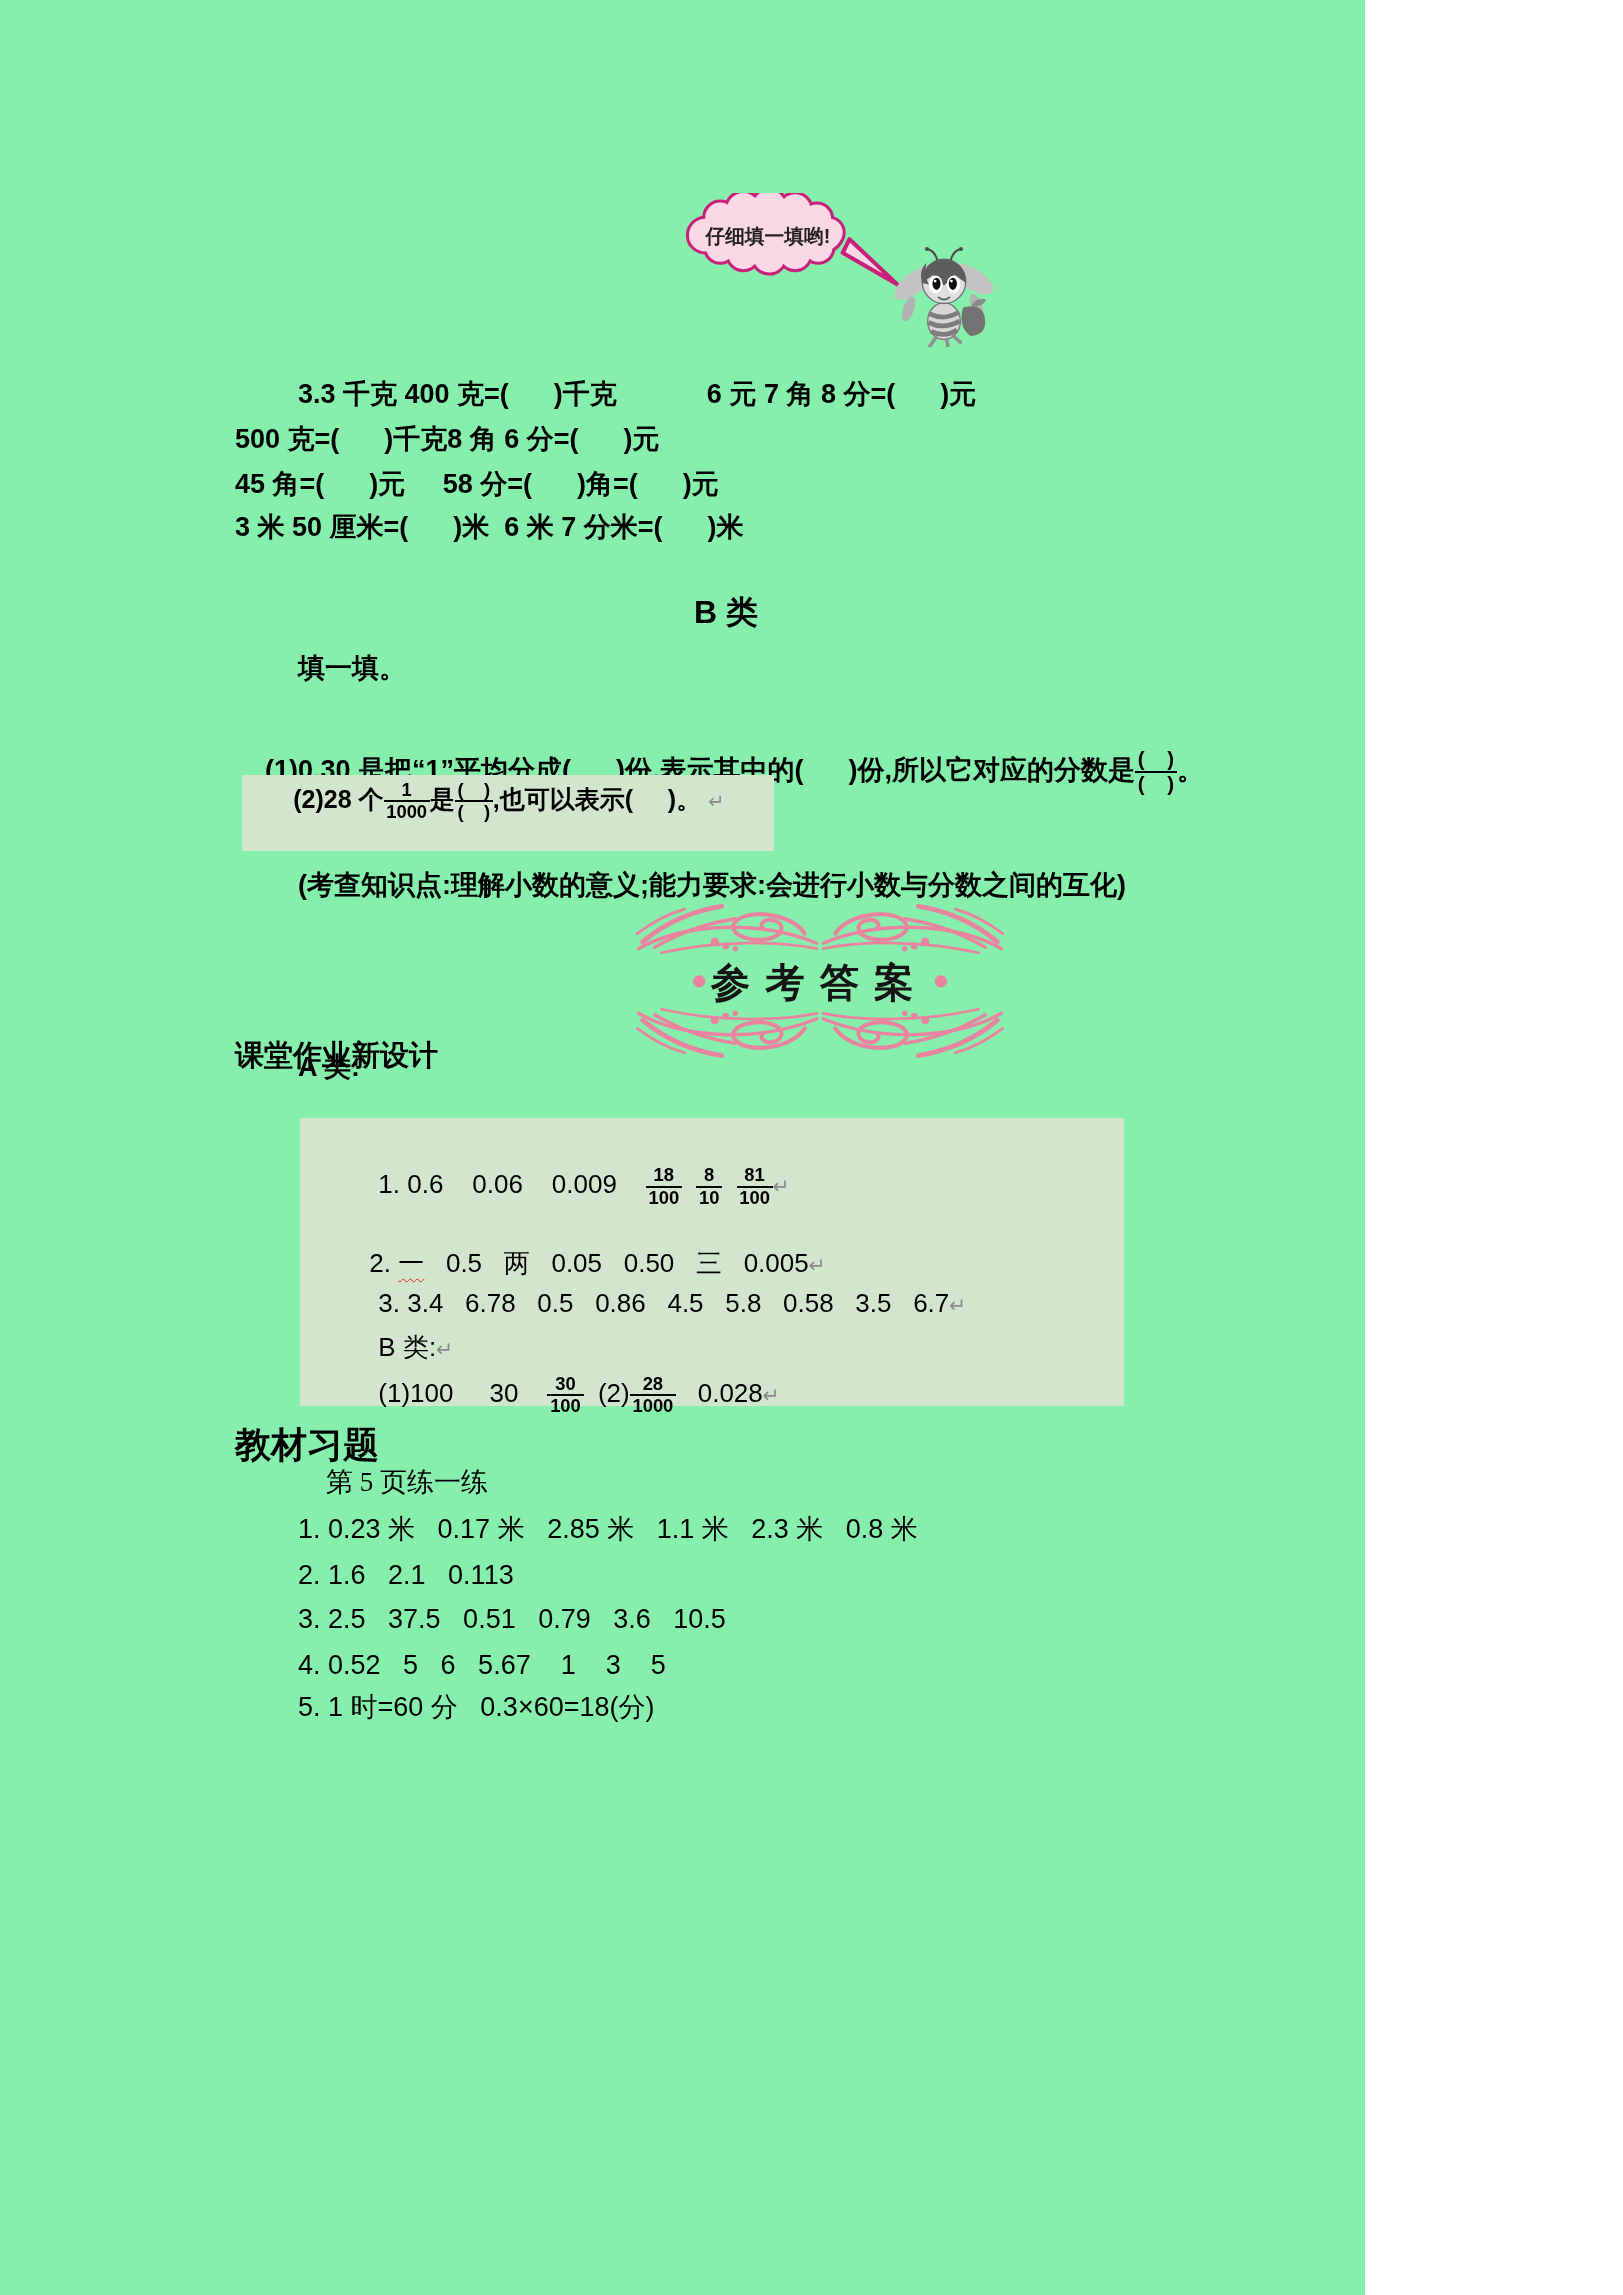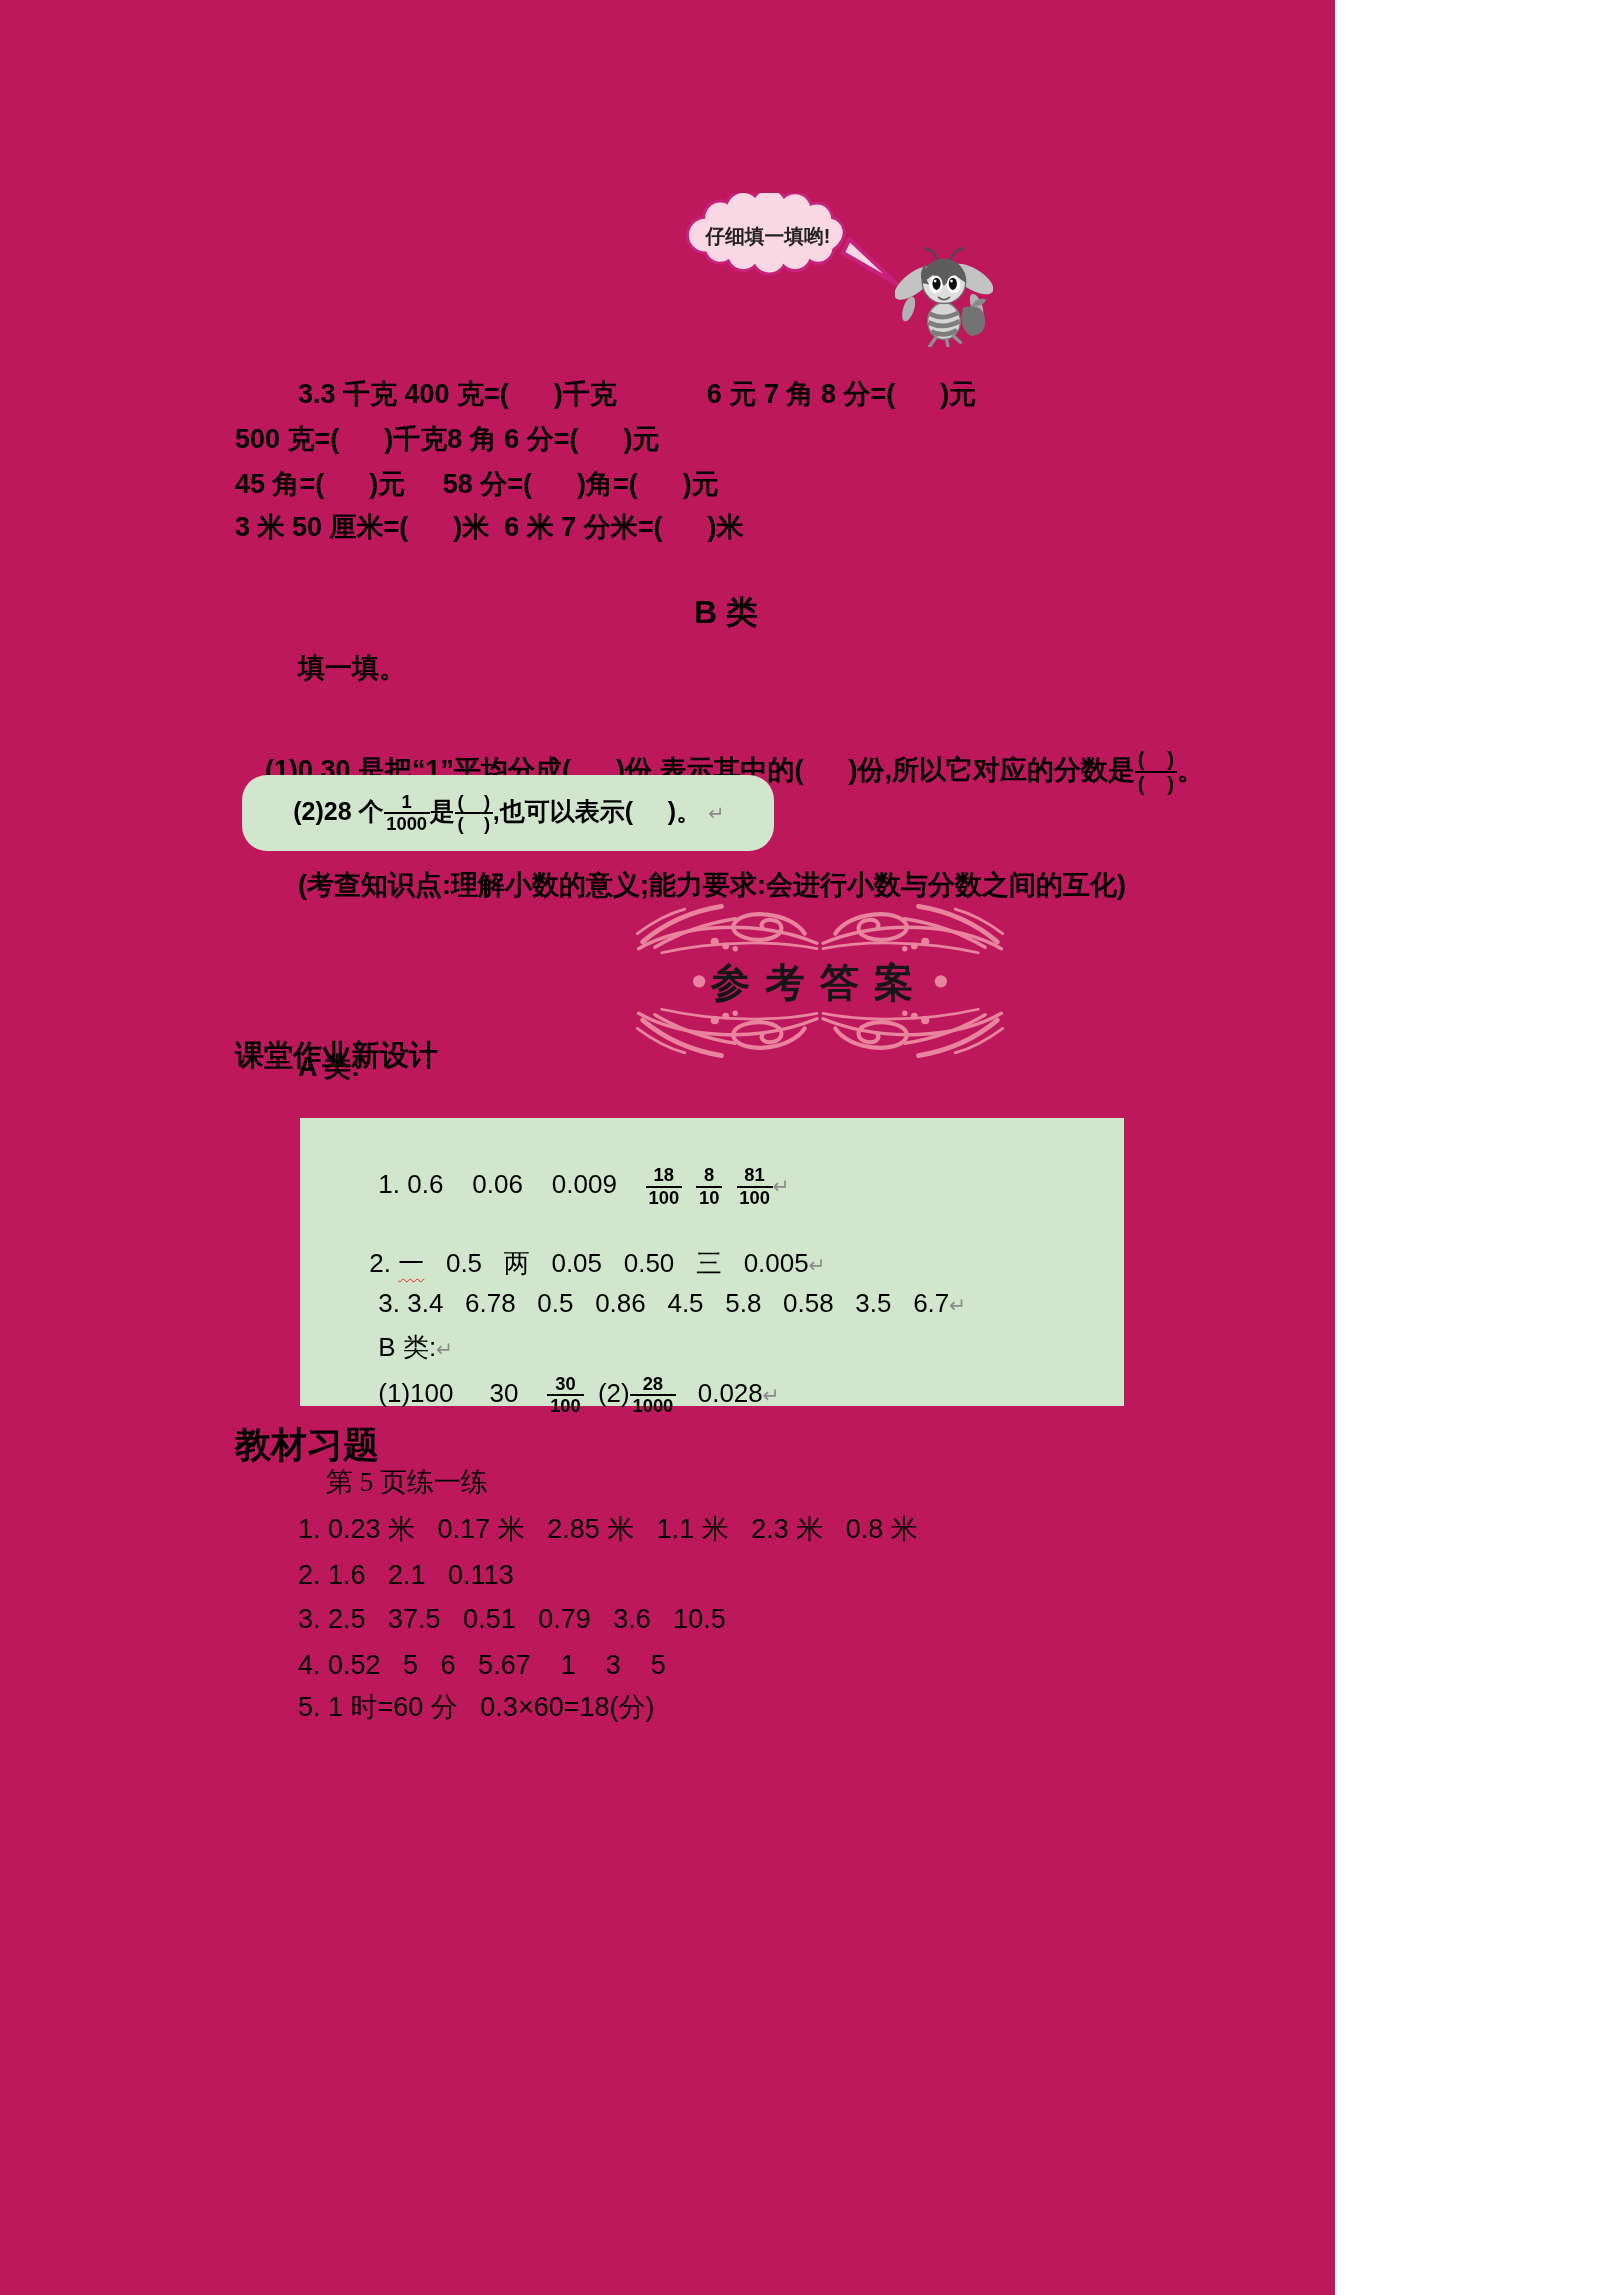--- a/index.html
+++ b/index.html
@@ -1,17 +1,17 @@
 <!DOCTYPE html>
 <html style="font-size:11px"><head>
 <meta charset="utf-8">
 <style>
   html,body{margin:0;padding:0;background:#fff;}
-  #page{position:relative;width:1335px;height:2295px;background:#be185d;overflow:hidden;
-        font-family:'Liberation Sans','DejaVu Sans',sans-serif;color:#000;}
+  #page{position:relative;width:1335px;height:2295px;background:#86efac;overflow:hidden;
+        font-family:'Liberation Sans','DejaVu Sans',sans-serif;color:#000;padding-left:30px;}
   .abs{position:absolute;}
   .line{white-space:pre;font-size:27px;line-height:1.15;}
   .q{font-weight:700;}
   .serif{font-family:'Liberation Serif','DejaVu Serif',serif;}
   .center{text-align:center;}
   .greenbox{background:#d2e5cd;}
   .frac{display:inline-block;vertical-align:middle;text-align:center;line-height:1.1;font-weight:700;}
   .frac .fnum{display:block;border-bottom:2px solid #000;padding:0 2.7px;}
   .frac .fden{display:block;padding:0 2.7px;}
   .frac-sm{font-size:18.4px;}
@@ -83,21 +83,21 @@
   <div class="abs line q" style="left:235px;top:469px;">45 角=(      )元     58 分=(      )角=(      )元</div>
   <div class="abs line q" style="left:235px;top:512px;">3 米 50 厘米=(      )米  6 米 7 分米=(      )米</div>
 
   <div class="abs line q center" style="left:235px;top:594px;width:982px;font-size:32px;">B 类</div>
   <div class="abs line q" style="left:298px;top:653px;">填一填。</div>
 
   <div class="abs line q" style="left:235px;top:717px;">
     <span>(1)0.30 是把“1”平均分成(      )份,表示其中的(      )份,所以它对应的分数是</span><span class="frac frac-md"><span class="fnum">(    )</span><span class="fden">(    )</span></span><span>。</span>
   </div>
 
-  <div class="abs greenbox" style="left:242px;top:775px;width:532px;height:76px;display:flex;align-items:center;padding-left:9.5px;box-sizing:border-box;border-radius:25px;">
+  <div class="abs greenbox" style="left:242px;top:775px;width:532px;height:76px;display:flex;align-items:flex-end;padding-left:9.5px;box-sizing:border-box;">
     <div class="line q" style="font-size:25px;">
       <span>(2)28 个</span><span class="frac frac-sm"><span class="fnum">1</span><span class="fden">1000</span></span><span>是</span><span class="frac frac-sm"><span class="fnum">(    )</span><span class="fden">(    )</span></span><span>,也可以表示(     )。 </span><span class="pilcrow">↵</span>
     </div>
   </div>
 
   <div class="abs line q" style="left:298px;top:870px;">(考查知识点:理解小数的意义;能力要求:会进行小数与分数之间的互化)</div>
 
   <svg class="abs" style="left:634px;top:901px;" width="372" height="160" viewBox="0 0 545 235">
     <defs>
       <g id="flHalf" stroke="#e9849f" fill="none" stroke-linecap="round">

